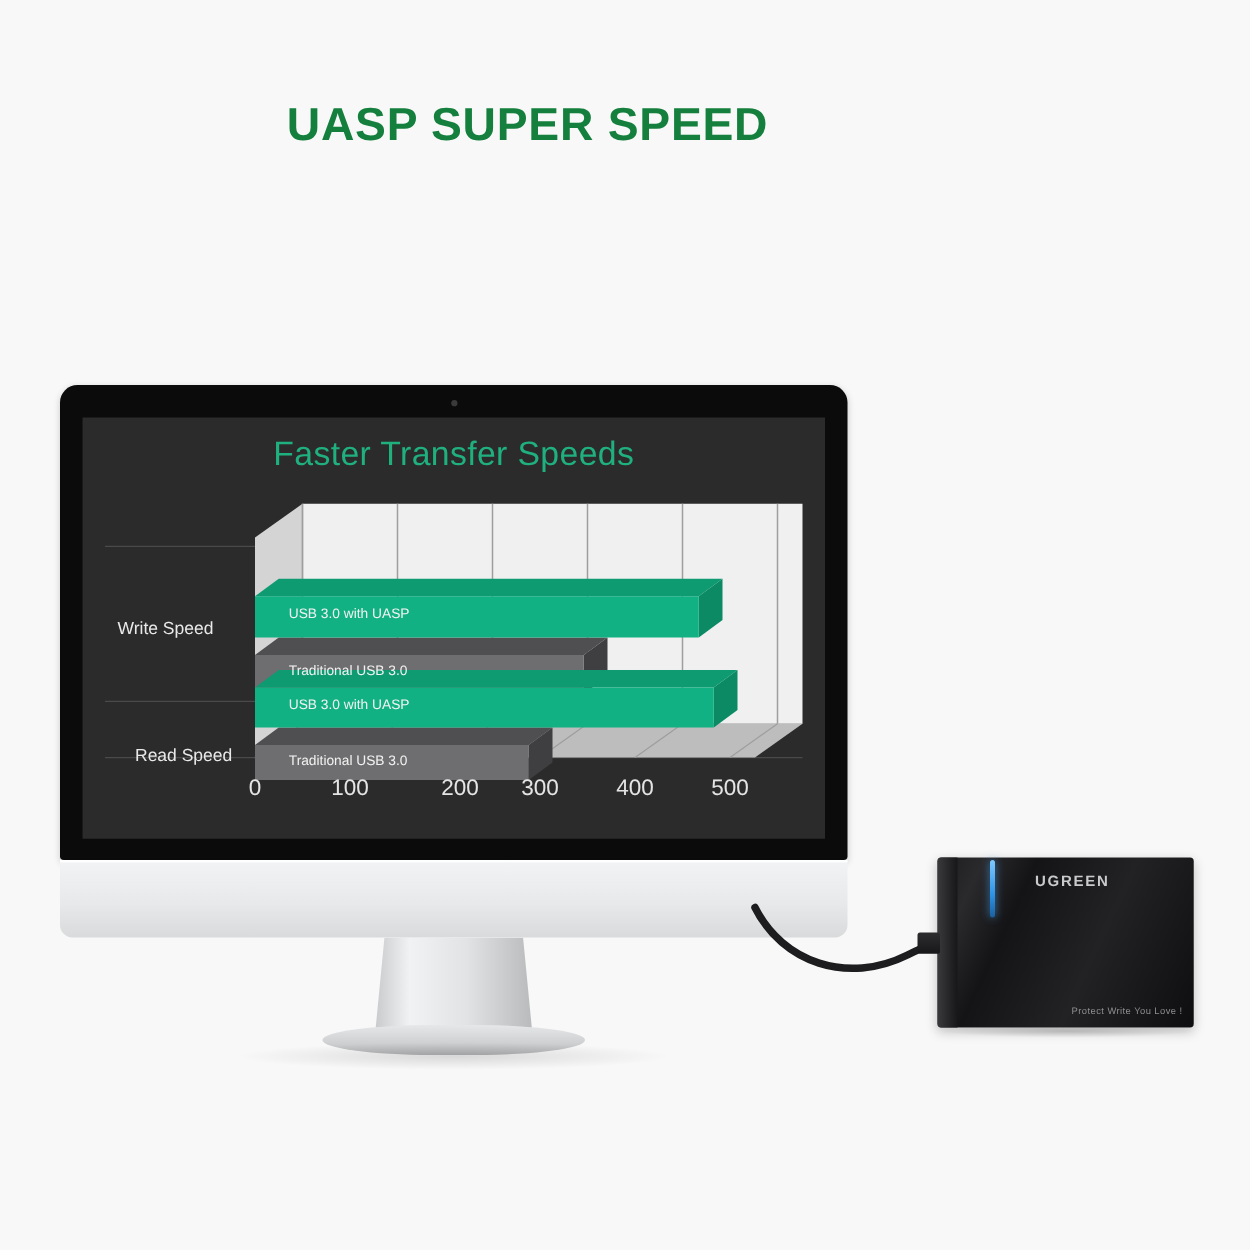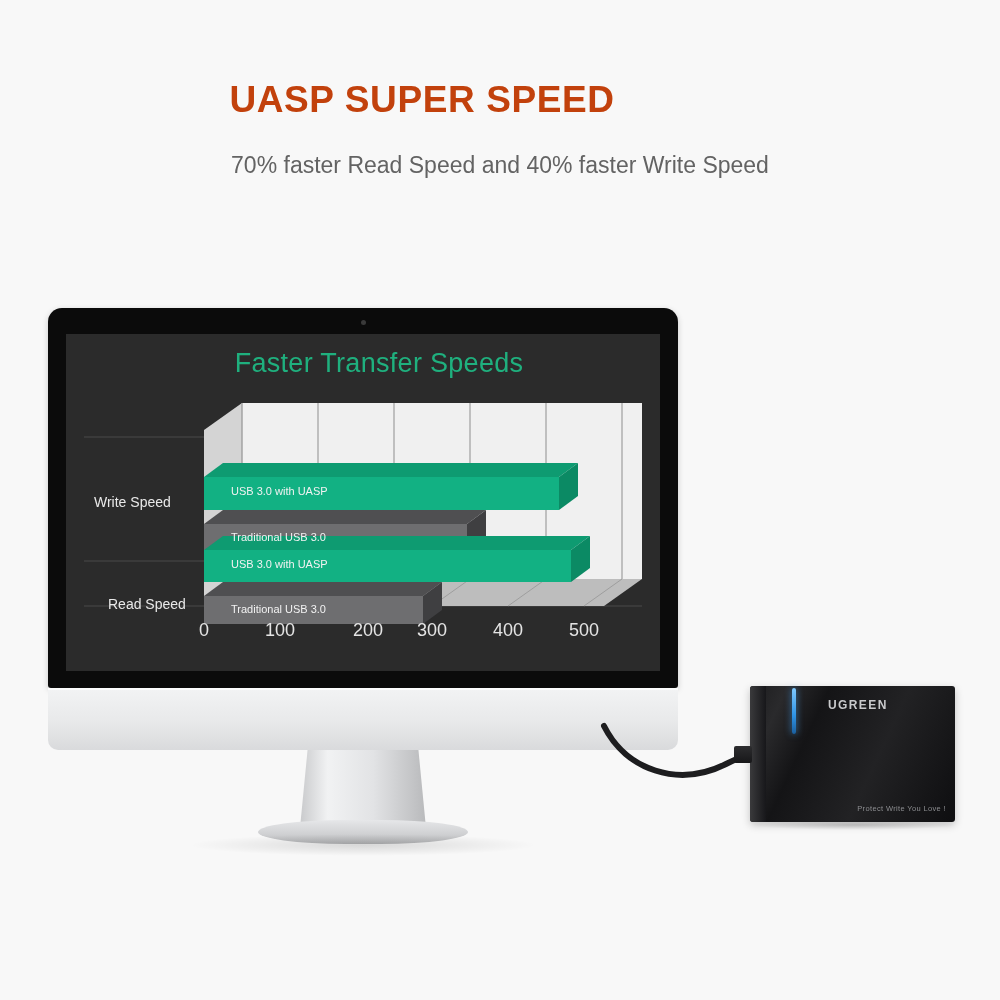--- a/index.html
+++ b/index.html
@@ -10,21 +10,21 @@
     font-family: "Liberation Sans", sans-serif;
     overflow: hidden;
   }
   .page { position: relative; width: 1000px; height: 1000px; background: #f8f8f8; }
 
   
   .headline {
     position: absolute; left: 0; top: 79px; width: 844px;
     text-align: center;
     font-size: 37px; font-weight: bold; letter-spacing: .6px;
-    color: #c2410c;
+    color: #15803d;
   }
   .subhead {
     position: absolute; left: 0; top: 145px; width: 1000px;
     text-align: center;
     font-size: 23px; line-height: 40px; font-weight: 400;
     color: #636363;
   }
   .subhead .l2 { display: block; }
 
   
@@ -67,21 +67,21 @@
   }
   .base-shadow {
     position: absolute; left: 50%; top: 526px; margin-left: -175px;
     width: 350px; height: 22px; border-radius: 50%;
     background: radial-gradient(ellipse at center, rgba(0,0,0,.13) 0%, rgba(0,0,0,0) 70%);
   }
 
   
   .chart-title {
     position: absolute; left: 0; top: 14px; width: 594px; text-align: center;
-    font-size: 27px; color: #1fb07e; letter-spacing: .3px; margin-left: 16px;
+    font-size: 27px; color: #1fb07e; letter-spacing: .3px;
   }
   .plot { position: absolute; left: 0; top: 0; width: 594px; height: 337px; }
   .cat-label {
     position: absolute; color: #e9e9e9; font-size: 14px; white-space: nowrap;
   }
   .cat-write { left: 28px; top: 160px; }
   .cat-read  { left: 42px; top: 247px; margin-top: 15px; }
   .tick-label {
     position: absolute; top: 286px; color: #e4e4e4; font-size: 18px;
     transform: translateX(-50%); white-space: nowrap;
@@ -130,21 +130,20 @@
   }
   .cable { position: absolute; left: 600px; top: 690px; width: 180px; height: 110px; }
 </style>
 </head>
 <body>
 
 <div class="page">
 
   <div class="headline">UASP SUPER SPEED</div>
   <div class="subhead">
-    <span class="l1">70% faster Read Speed and 40% faster Write Speed</span>
   </div>
 
   <div class="monitor">
     <div class="bezel"></div>
     <div class="webcam"></div>
 
     <div class="screen">
       <div class="chart-title">Faster Transfer Speeds</div>
 
       <div class="plot">

